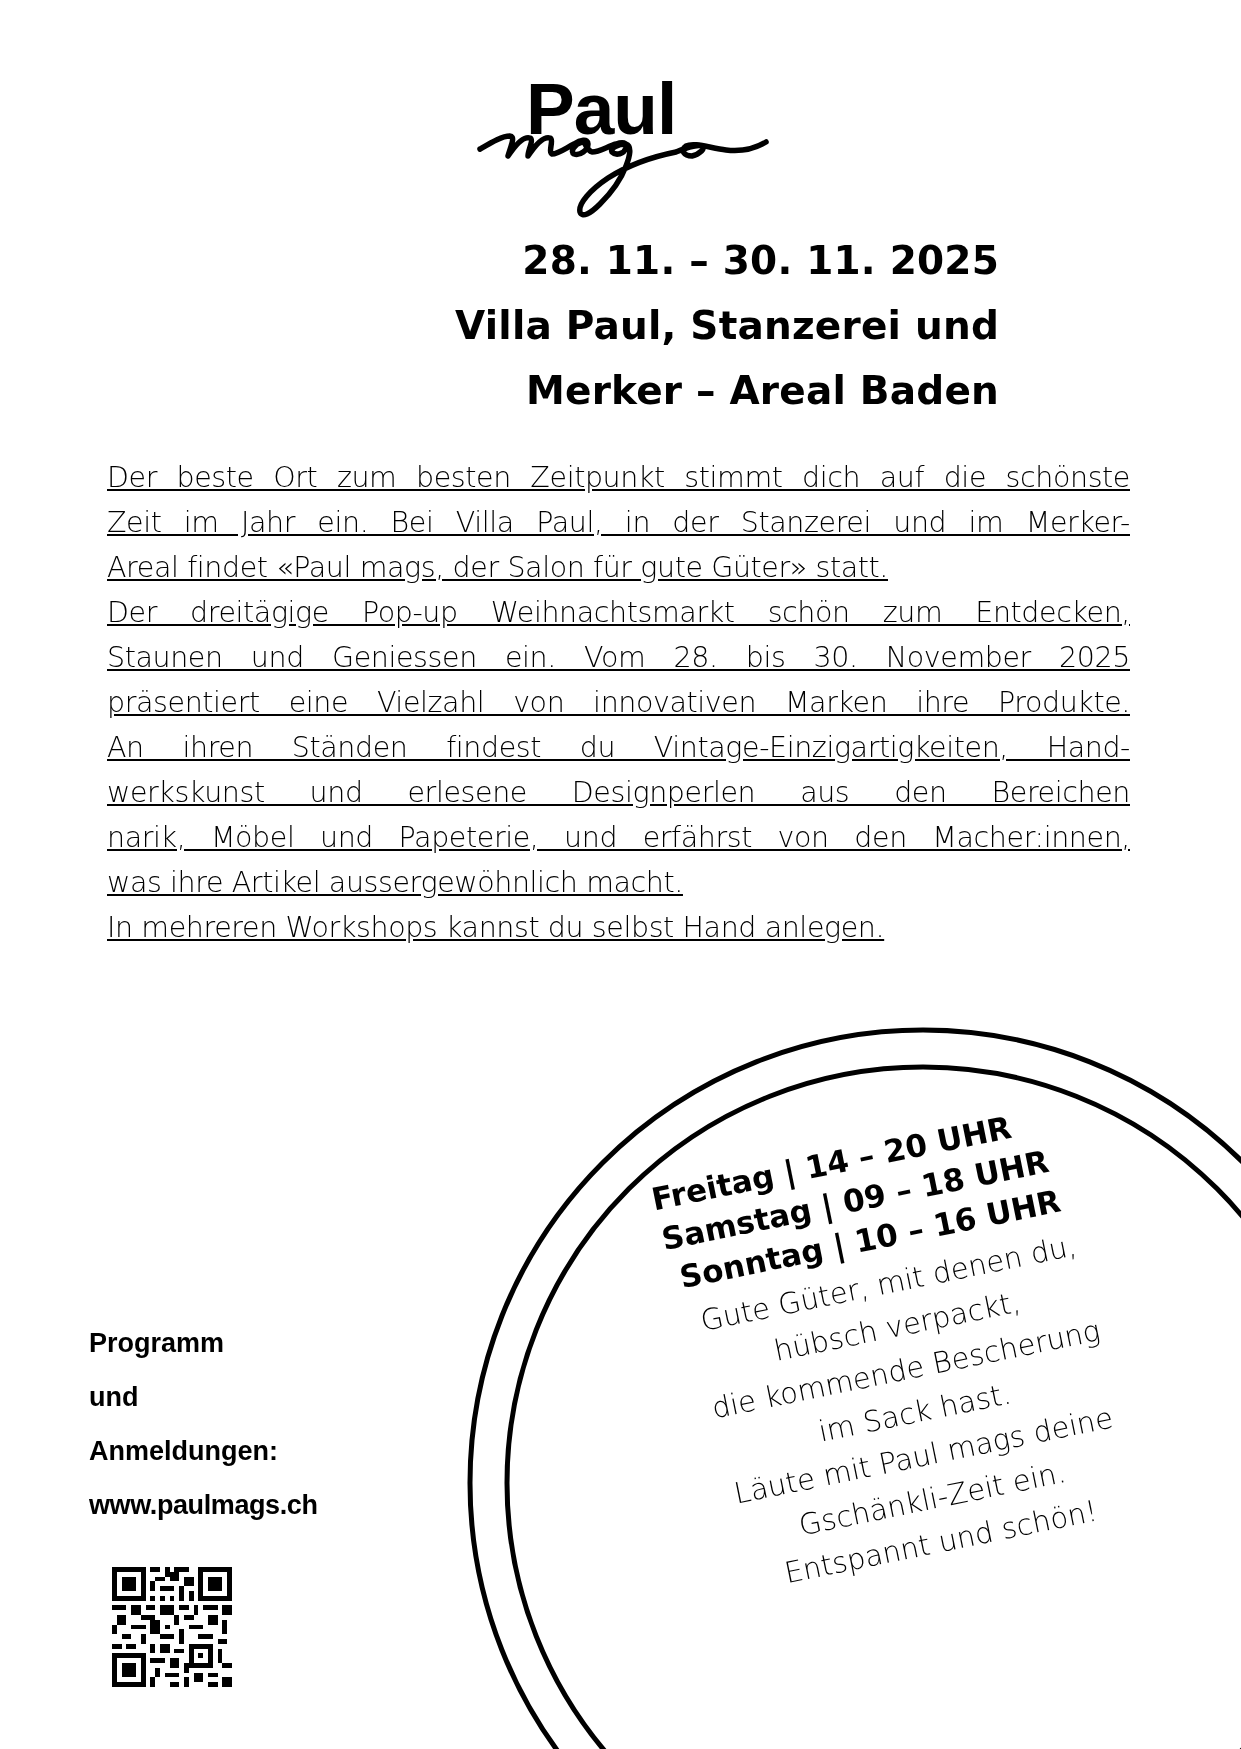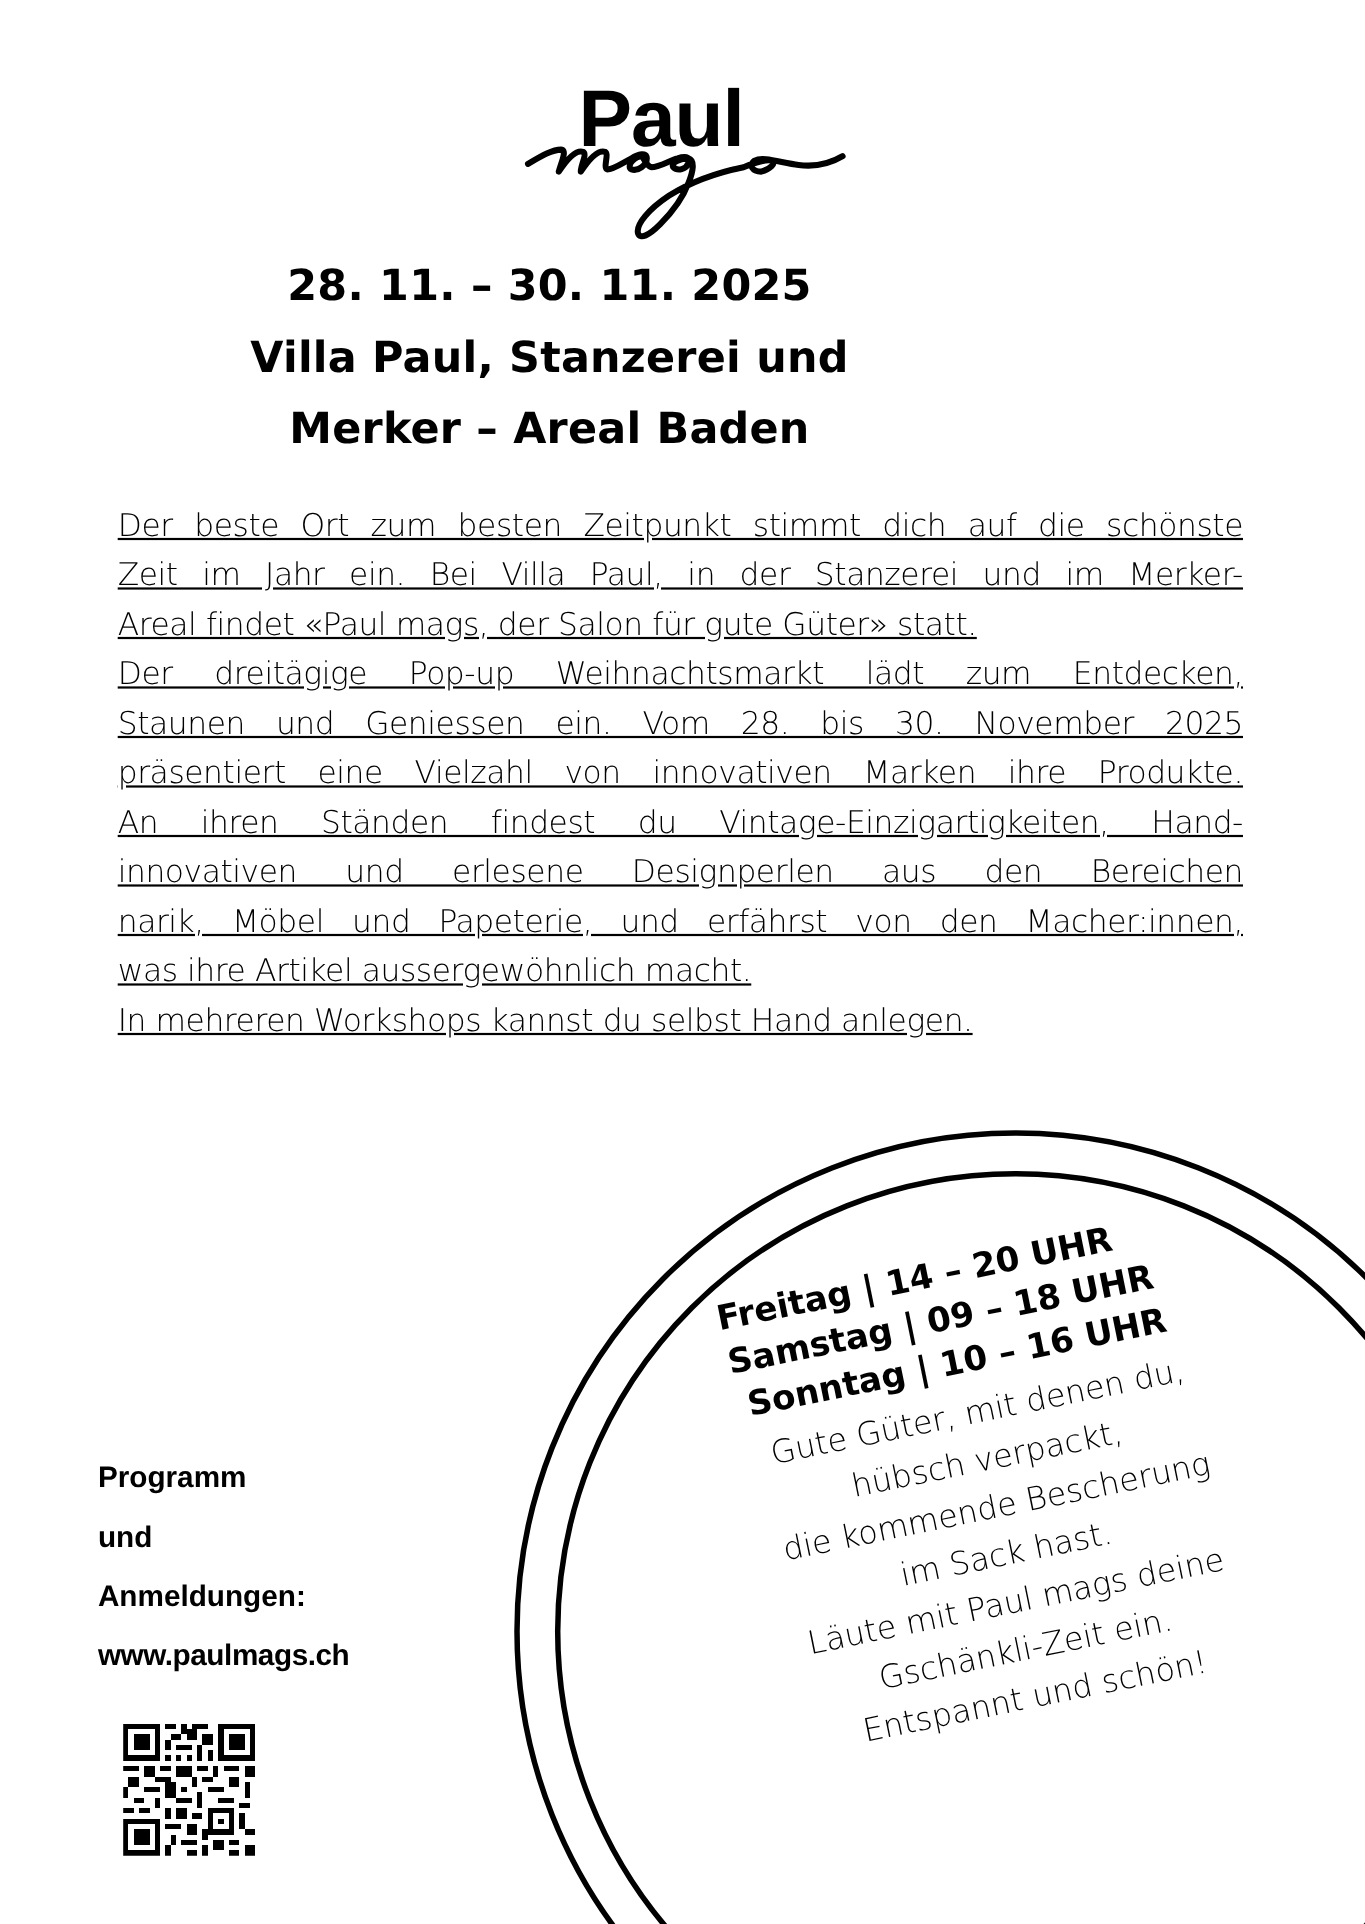--- a/index.html
+++ b/index.html
@@ -11,21 +11,21 @@
     .logo { position: absolute; left: 470px; top: 70px; width: 300px; height: 170px; }
     .logo-word {
       position: absolute; left: 56px; top: 2px;
       font-family: "Liberation Sans", sans-serif; font-weight: bold;
       font-size: 73px; letter-spacing: -1px; line-height: 1;
     }
     .logo-script { position: absolute; left: 0; top: 0; width: 300px; height: 170px; }
 
     .headline {
       position: absolute; left: 0; width: 999px; top: 228px;
-      text-align: center; font-family: "DejaVu Sans", sans-serif; font-weight: bold;
+      text-align: right; font-family: "DejaVu Sans", sans-serif; font-weight: bold;
       font-size: 39px; line-height: 65px; letter-spacing: 0.2px;
     }
     .headline div { white-space: nowrap; }
 
     .body-text {
       position: absolute; left: 107px; top: 455px; width: 1023px;
       font-family: "DejaVu Sans", sans-serif; font-size: 28.5px; line-height: 45px;
       text-align: justify; letter-spacing: -0.4px; font-weight: 300; text-decoration: underline;
     }
     .body-text .line { display: block; text-align: justify; text-align-last: justify; white-space: nowrap; }
@@ -69,25 +69,25 @@
 <div class="headline">
   <div>28. 11. – 30. 11. 2025</div>
   <div>Villa Paul, Stanzerei und</div>
   <div>Merker – Areal Baden</div>
 </div>
 
 <div class="body-text">
   <span class="line">Der beste Ort zum besten Zeitpunkt stimmt dich auf die schönste</span>
   <span class="line">Zeit im Jahr ein. Bei Villa Paul, in der Stanzerei und im Merker-</span>
   <span class="line last">Areal findet «Paul mags, der Salon für gute Güter» statt.</span>
-  <span class="line">Der dreitägige Pop-up Weihnachtsmarkt lädt zum Entdecken,</span>
+  <span class="line">Der dreitägige Pop-up Weihnachtsmarkt schön zum Entdecken,</span>
   <span class="line">Staunen und Geniessen ein. Vom 28. bis 30. November 2025</span>
   <span class="line">präsentiert eine Vielzahl von innovativen Marken ihre Produkte.</span>
   <span class="line">An ihren Ständen findest du Vintage-Einzigartigkeiten, Hand-</span>
-  <span class="line">innovativen und erlesene Designperlen aus den Bereichen</span>
+  <span class="line">werkskunst und erlesene Designperlen aus den Bereichen</span>
   <span class="line">narik, Möbel und Papeterie, und erfährst von den Macher:innen,</span>
   <span class="line last">was ihre Artikel aussergewöhnlich macht.</span>
   <span class="line last">In mehreren Workshops kannst du selbst Hand anlegen.</span>
 </div>
 
 <svg class="rings" viewBox="0 0 1241 1749">
   <circle cx="923" cy="1483" r="453" fill="none" stroke="#000" stroke-width="5"></circle>
   <circle cx="923" cy="1483" r="416" fill="none" stroke="#000" stroke-width="5"></circle>
 </svg>
 

